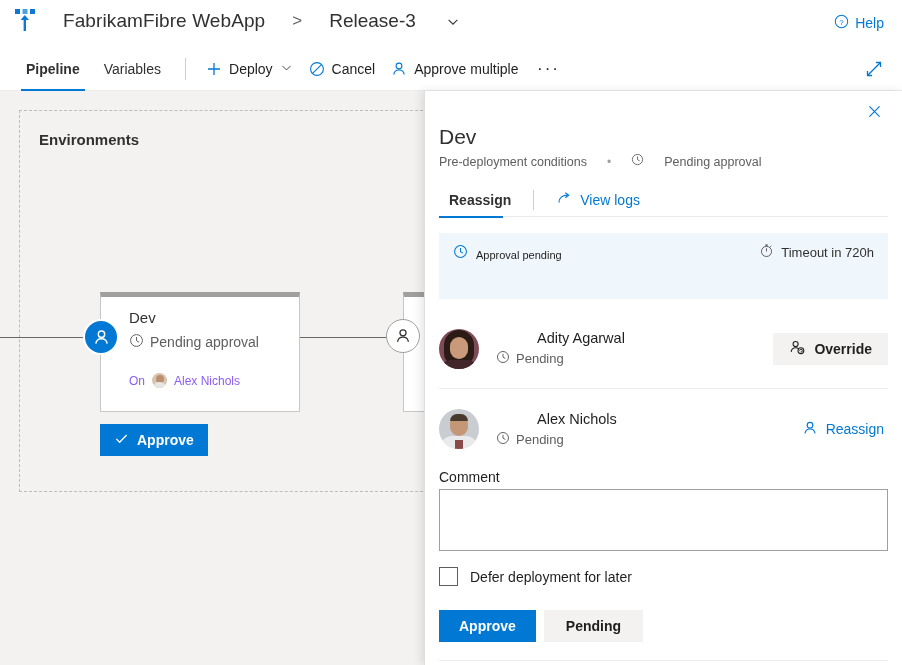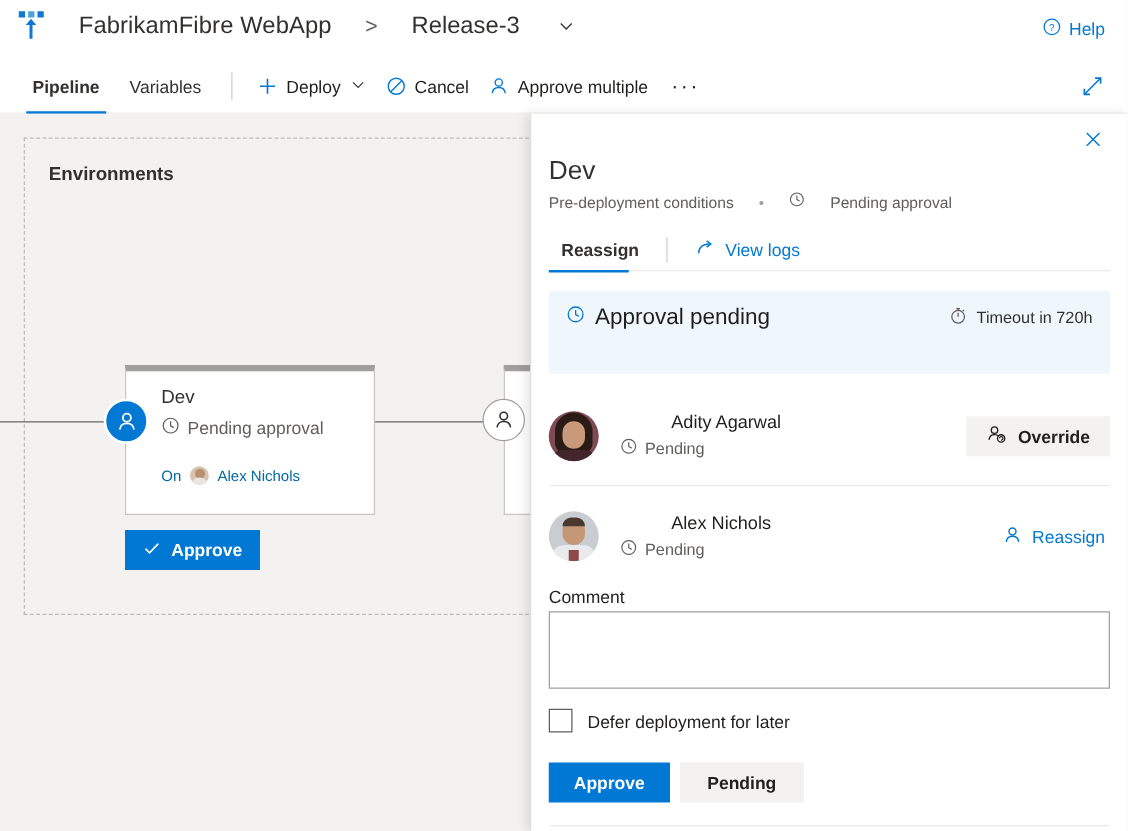--- a/index.html
+++ b/index.html
@@ -113,21 +113,21 @@
     font-size: 15px; color: #323130;
   }
   .stage-status {
     position: absolute; left: 28px; top: 36px;
     display: flex; align-items: center; gap: 6px;
     font-size: 14px; color: #605e5c;
   }
   .stage-owner {
     position: absolute; left: 28px; top: 76px;
     display: flex; align-items: center; gap: 7px;
-    font-size: 12px; color: #0369a1;
+    font-size: 12px; color: #8b5cf6;
   }
   .mini-avatar {
     width: 15px; height: 15px; border-radius: 50%;
     background: #d8c3b0; overflow: hidden; position: relative;
     flex: 0 0 auto;
   }
   .mini-avatar::before {
     content: ""; position: absolute; left: 3.5px; top: 1.5px;
     width: 8px; height: 8px; border-radius: 50%; background: #b98f6d;
   }
@@ -208,21 +208,21 @@
   .ptab-sep { width: 1px; height: 20px; background: #d2d0ce; margin: 0 12px; }
   .ptab-link { color: #0078d4; display: flex; align-items: center; gap: 8px; }
 
   .info-banner {
     position: absolute; left: 14px; top: 142px; right: 14px; height: 66px;
     background: #eff6fc; padding: 10px 14px;
   }
   .ib-row1 {
     display: flex; align-items: center; justify-content: space-between;
   }
-  .ib-left { display: flex; align-items: flex-end; gap: 8px; font-size: 18px; color: #201f1e; }
+  .ib-left { display: flex; align-items: flex-end; gap: 8px; font-size: 11px; color: #201f1e; }
   .ib-right { display: flex; align-items: center; gap: 7px; font-size: 13px; color: #323130; }
   .ib-row2 { margin-top: 7px; font-size: 13.5px; color: #201f1e; }
   .ib-row2 b { font-weight: 700; }
 
   .approver-row {
     position: absolute; left: 14px; right: 14px; height: 80px;
     display: flex; align-items: center;
   }
   .approver-row.r1 { top: 218px; border-bottom: 1px solid #edebe9; }
   .approver-row.r2 { top: 298px; }

